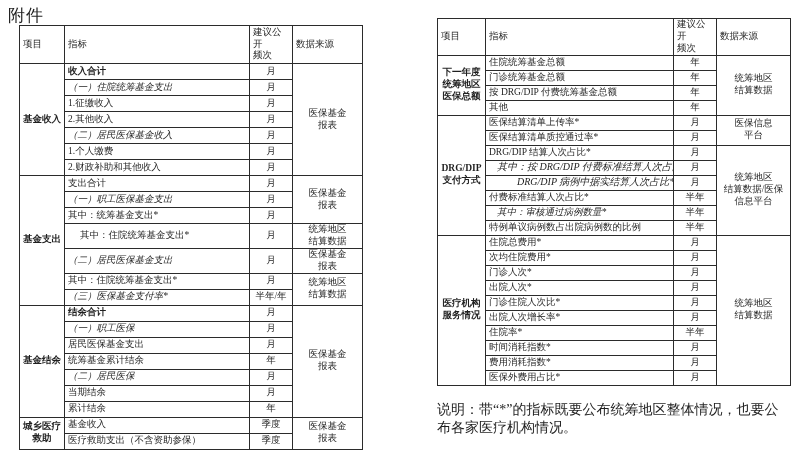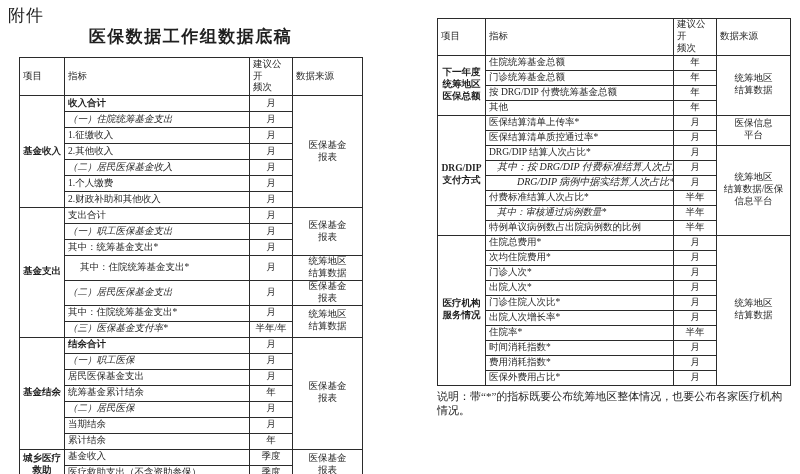--- a/index.html
+++ b/index.html
@@ -25,29 +25,28 @@
   td.group{text-align:center;}
   td.ind{text-align:left;white-space:nowrap;}
   td.freq{text-align:center;white-space:nowrap;}
   td.src{text-align:center;}
   td.bold{font-weight:bold;}
   td.kai{font-style:italic;}
   td.ind1{padding-left:15px;}
   td.indr1{padding-left:11px;}
   td.indr2{padding-left:31px;}
   td.small{font-size:10px;}
-  .footnote{margin-top:3px;font-size:11px;line-height:1.3;}
+  .footnote{margin-top:15px;font-size:14px;line-height:1.3;}
 </style>
 </head>
 <body>
 
 <div class="attachment">附件</div>
 
 <div class="left-col">
-  <div class="doc-title">医保数据工作组数据底稿</div>
 
   <table class="lt">
     <colgroup>
         <col style="width:45px">
         <col style="width:185px">
         <col style="width:43px">
         <col style="width:70px">
       </colgroup>
     <thead>
       <tr>

